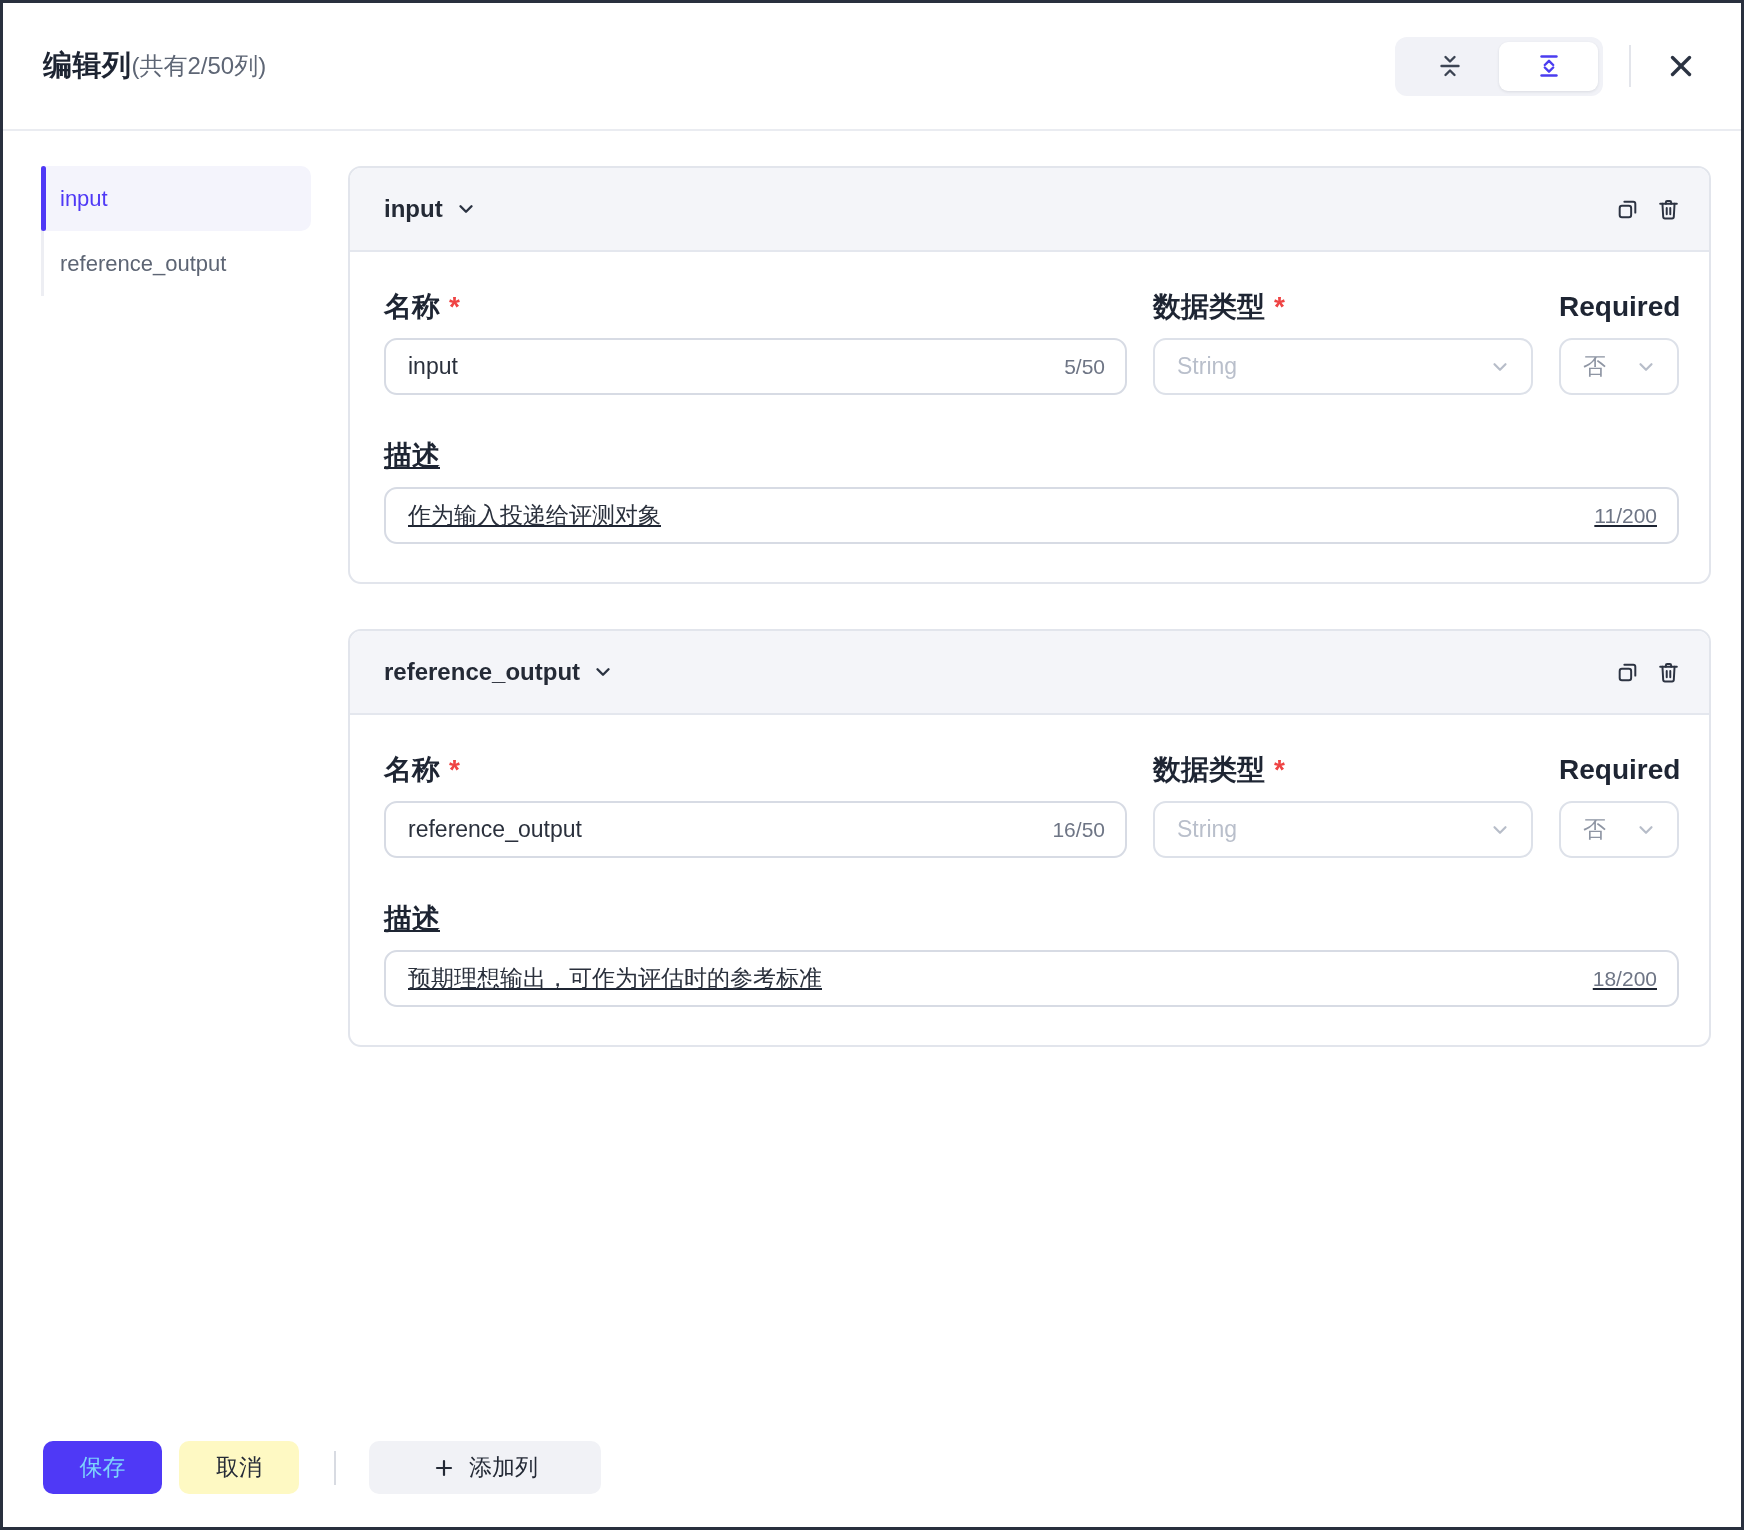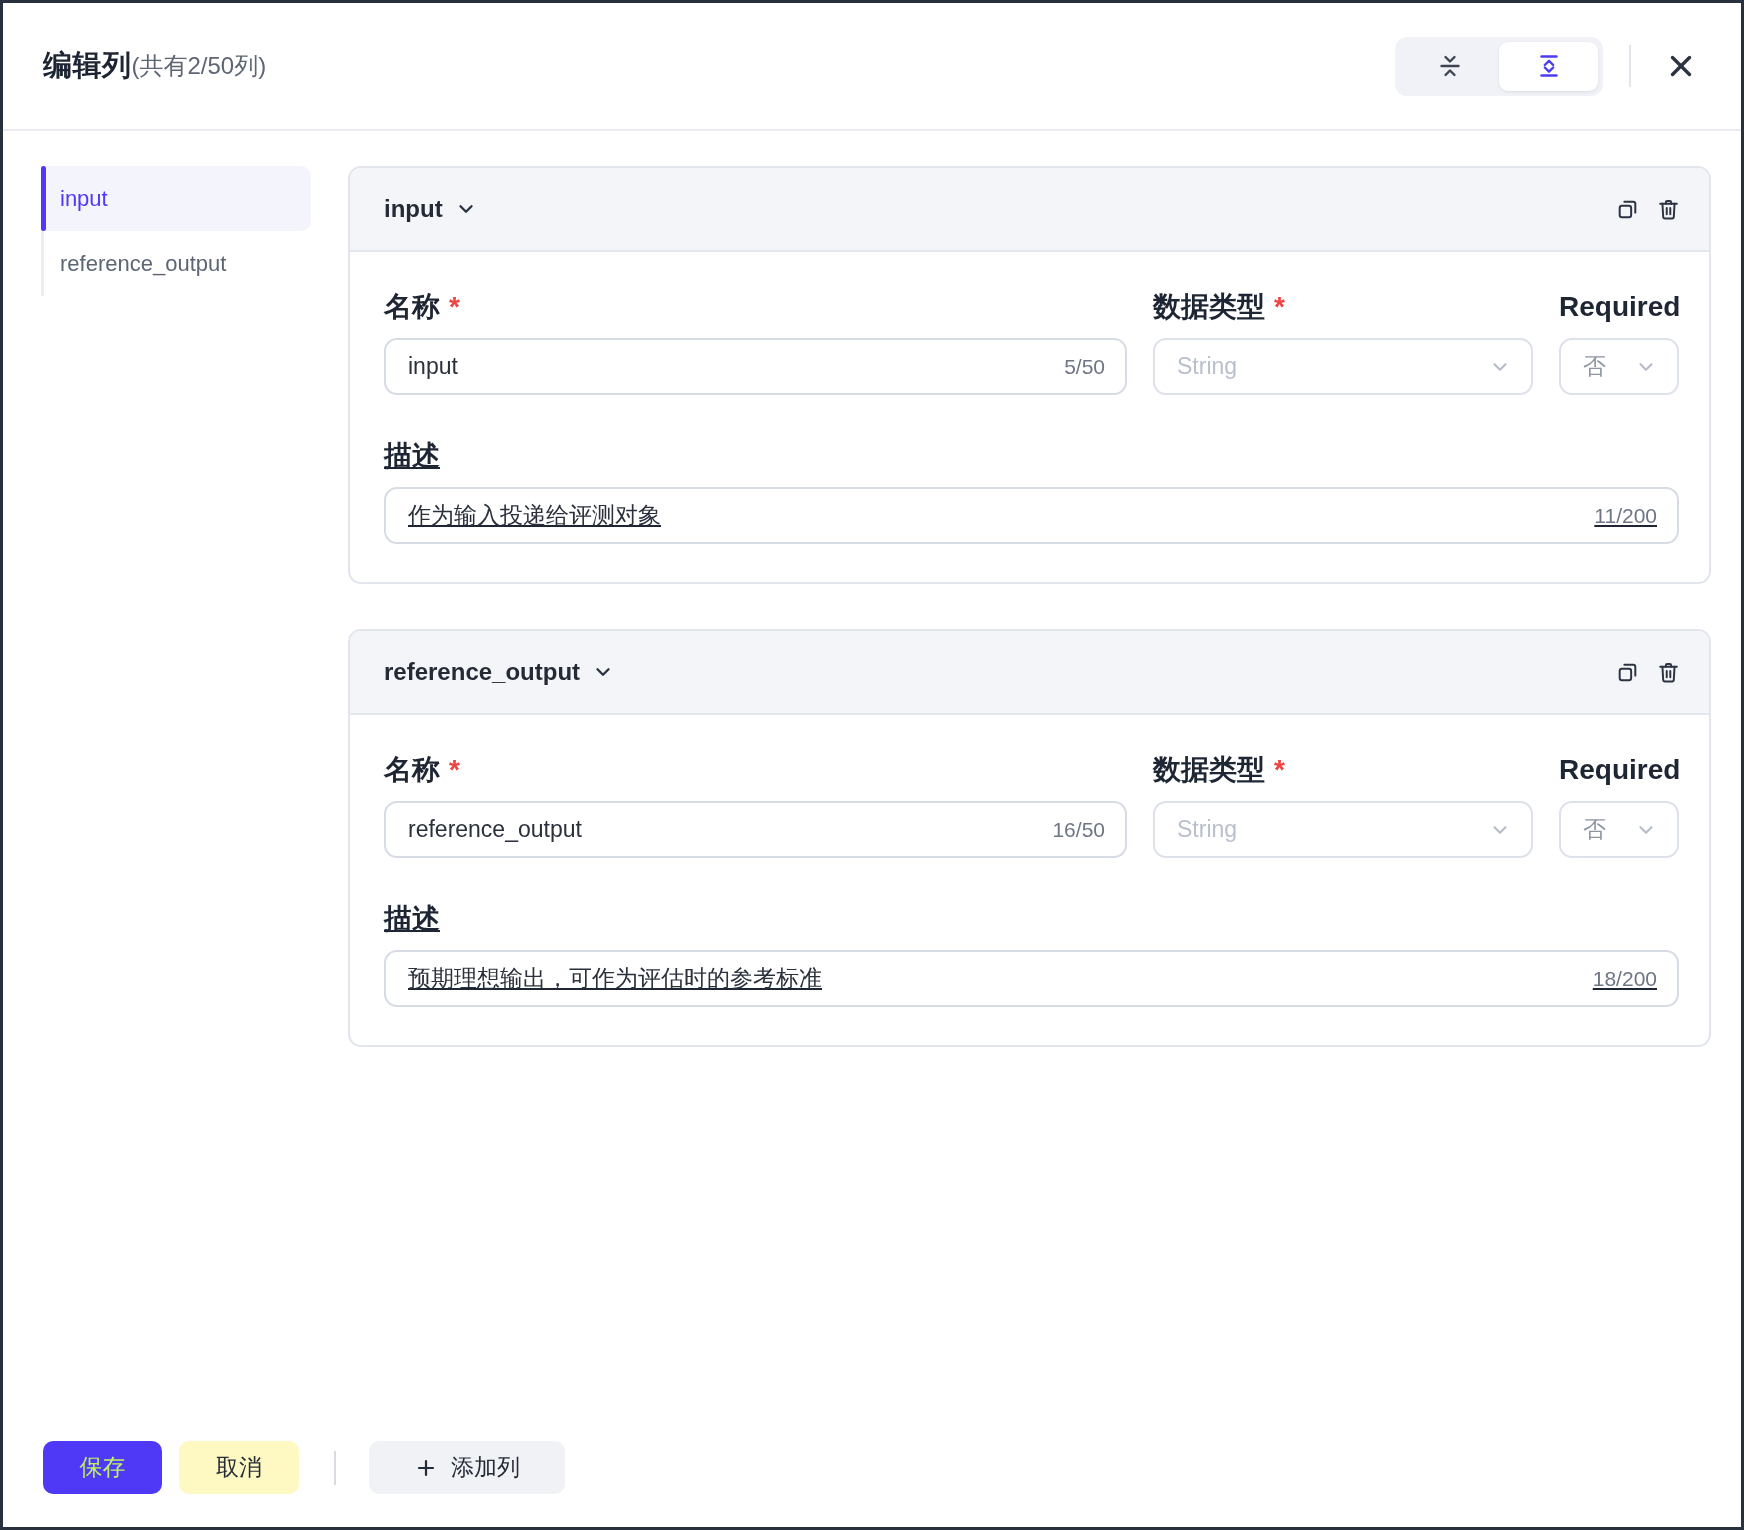--- a/index.html
+++ b/index.html
@@ -63,24 +63,24 @@
   .sel-text { flex:1 1 auto; color:#b9bfcb; }
   .sel-text.dim { color:#8e95a3; }
   .sel-chevron { color:#b7bdc9; display:flex; flex:0 0 auto; }
   .row2 { margin-top:46px;text-decoration:underline; }
 
   
   .footer { flex:0 0 auto; margin-top:auto; display:flex; align-items:center;
             padding:0 40px 33px 40px; }
   .btn { height:53px; border-radius:10px; display:flex; align-items:center; justify-content:center;
          font-size:23px; cursor:pointer; border:none; font-family:inherit; }
-  .btn-primary { background:#4f39f6; color:#bef264; width:119px; }
+  .btn-primary { background:#4f39f6; color:#7dd3fc; width:119px; }
   .btn-secondary { background:#fef9c3; color:#242a36; width:120px; margin-left:17px; }
   .footer-divider { width:2px; height:34px; background:#d8dbe2; margin:0 33px 0 35px; }
-  .btn-add { background:#f1f2f6; color:#242a36; width:196px; gap:13px; }
+  .btn-add { background:#f1f2f6; color:#242a36; width:232px; gap:13px; }
   svg { display:block; }
 </style>
 </head>
 <body>
 
 <div class="dialog">
 
   <div class="header">
     <div class="title">编辑列</div>
     <div class="subtitle">(共有2/50列)</div>

